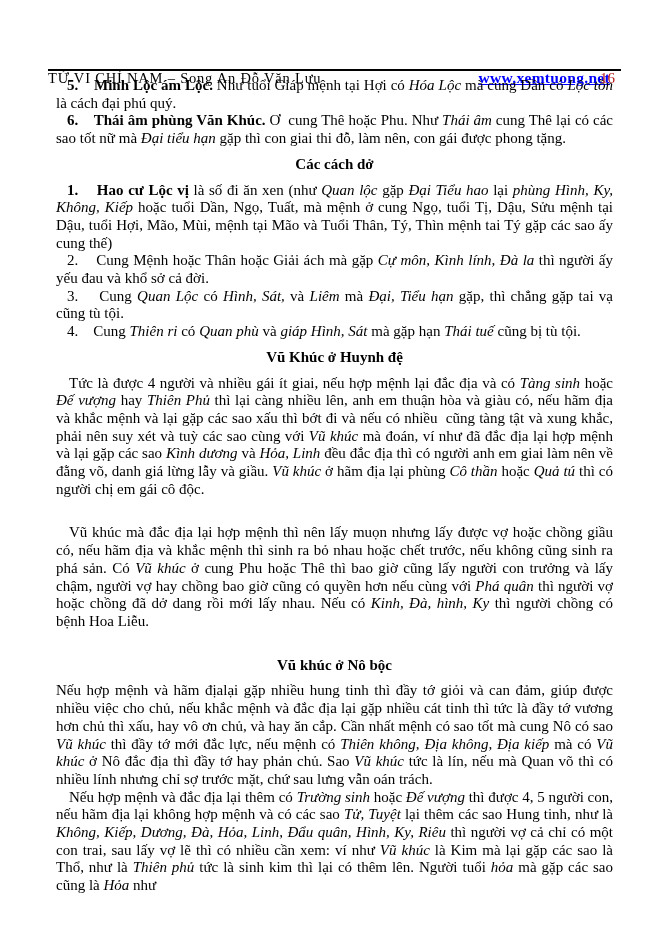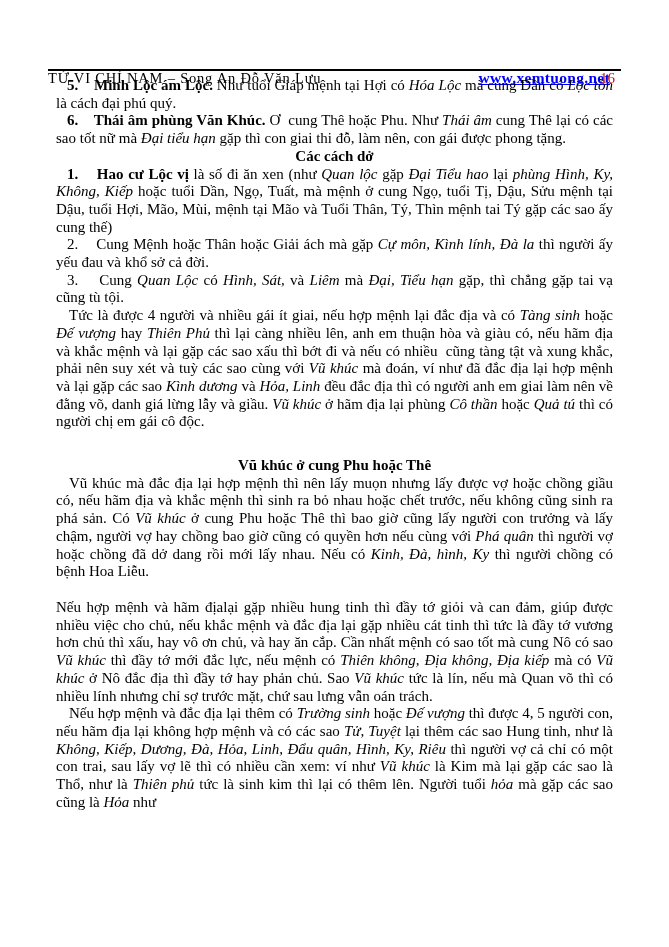--- a/index.html
+++ b/index.html
@@ -46,21 +46,21 @@
     top:77px;left:56px;width:557px;
     font-size:15px;
     line-height:17.7px;
     text-align:justify;
   }
   .content p{margin:0;}
   p.indent{text-indent:13px;}
   p.num{text-indent:11px;}
   p.noindent{text-indent:0;}
   h3.heading{
-    margin:0;
+    margin:8px;
     font-size:15px;
     line-height:17.7px;
     font-weight:bold;
     text-align:center;
   }
   .run-b{font-weight:bold;}
   .run-i{font-style:italic;}
   .run-r{font-weight:normal;font-style:normal;}
 </style>
 </head>
@@ -78,22 +78,24 @@
 
   <div class="divider"></div>
 
   <main class="content">
       <p class="num"><span class="run-b">5.&nbsp;&nbsp;&nbsp; Minh Lộc ám Lộc. </span><span class="run-r">Như tuổi Giáp mệnh tại Hợi có </span><span class="run-i">Hóa Lộc</span><span class="run-r"> mà cung Dần có </span><span class="run-i">Lộc tồn</span><span class="run-r"> là cách đại phú quý.</span></p>
       <p class="num"><span class="run-b">6.&nbsp;&nbsp;&nbsp; Thái âm phùng Văn Khúc. </span><span class="run-r">Ơ&nbsp; cung Thê hoặc Phu. Như </span><span class="run-i">Thái âm</span><span class="run-r"> cung Thê lại có các sao tốt nữ mà </span><span class="run-i">Đại tiểu hạn</span><span class="run-r"> gặp thì con giai thi đỗ, làm nên, con gái được phong tặng.</span></p>
       <h3 class="heading">Các cách dở</h3>
       <p class="num"><span class="run-b">1.&nbsp;&nbsp;&nbsp; Hao cư Lộc vị </span><span class="run-r">là số đi ăn xen (như </span><span class="run-i">Quan lộc</span><span class="run-r"> gặp </span><span class="run-i">Đại Tiểu hao</span><span class="run-r"> lại </span><span class="run-i">phùng Hình, Ky, Không, Kiếp</span><span class="run-r"> hoặc tuổi Dần, Ngọ, Tuất, mà mệnh ở cung Ngọ, tuổi Tị, Dậu, Sửu mệnh tại Dậu, tuổi Hợi, Mão, Mùi, mệnh tại Mão và Tuổi Thân, Tý, Thìn mệnh tai Tý gặp các sao ấy cung thế)</span></p>
       <p class="num"><span class="run-r">2.&nbsp;&nbsp;&nbsp; Cung Mệnh hoặc Thân hoặc Giải ách mà gặp </span><span class="run-i">Cự môn, Kình lính, Đà la</span><span class="run-r"> thì người ấy yếu đau và khổ sở cả đời.</span></p>
       <p class="num"><span class="run-r">3.&nbsp;&nbsp;&nbsp; Cung </span><span class="run-i">Quan Lộc</span><span class="run-r"> có </span><span class="run-i">Hình, Sát,</span><span class="run-r"> và </span><span class="run-i">Liêm</span><span class="run-r"> mà </span><span class="run-i">Đại, Tiểu hạn</span><span class="run-r"> gặp, thì chẳng gặp tai vạ cũng tù tội.</span></p>
+      <p class="num"><span class="run-r">4.&nbsp;&nbsp;&nbsp; Cung </span><span class="run-i">Thiên ri</span><span class="run-r"> có </span><span class="run-i">Quan phù</span><span class="run-r"> và </span><span class="run-i">giáp Hình, Sát</span><span class="run-r"> mà gặp hạn </span><span class="run-i">Thái tuế</span><span class="run-r"> cũng bị tù tội.</span></p>
+      <h3 class="heading">Vũ Khúc ở Huynh đệ</h3>
       <p class="indent"><span class="run-r">Tức là được 4 người và nhiều gái ít giai, nếu hợp mệnh lại đắc địa và có </span><span class="run-i">Tàng sinh</span><span class="run-r"> hoặc </span><span class="run-i">Đế vượng</span><span class="run-r"> hay </span><span class="run-i">Thiên Phủ</span><span class="run-r"> thì lại càng nhiều lên, anh em thuận hòa và giàu có, nếu hãm địa và khắc mệnh và lại gặp các sao xấu thì bớt đi và nếu có nhiều&nbsp; cũng tàng tật và xung khắc, phải nên suy xét và tuỳ các sao cùng với </span><span class="run-i">Vũ khúc</span><span class="run-r"> mà đoán, ví như đã đắc địa lại hợp mệnh và lại gặp các sao </span><span class="run-i">Kình dương</span><span class="run-r"> và </span><span class="run-i">Hỏa, Linh</span><span class="run-r"> đều đắc địa thì có người anh em giai làm nên về đằng võ, danh giá lừng lẫy và giầu. </span><span class="run-i">Vũ khúc</span><span class="run-r"> ở hãm địa lại phùng </span><span class="run-i">Cô thần</span><span class="run-r"> hoặc </span><span class="run-i">Quả tú</span><span class="run-r"> thì có người chị em gái cô độc.</span></p>
       <div style="height: 26px;"></div>
-      <h3 class="heading">Vũ khúc ở cung Phu hoặc Thê</h3>
       <p class="indent"><span class="run-r">Vũ khúc mà đắc địa lại hợp mệnh thì nên lấy muọn nhưng lấy được vợ hoặc chồng giầu có, nếu hãm địa và khắc mệnh thì sinh ra bỏ nhau hoặc chết trước, nếu không cũng sinh ra phá sản. Có </span><span class="run-i">Vũ khúc</span><span class="run-r"> ở cung Phu hoặc Thê thì bao giờ cũng lấy người con trưởng và lấy chậm, người vợ hay chồng bao giờ cũng có quyền hơn nếu cùng với </span><span class="run-i">Phá quân</span><span class="run-r"> thì người vợ hoặc chồng đã dở dang rồi mới lấy nhau. Nếu có </span><span class="run-i">Kinh, Đà, hình, Ky</span><span class="run-r"> thì người chồng có bệnh Hoa Liễu.</span></p>
       <div style="height: 18px;"></div>
+      <h3 class="heading">Vũ khúc ở Nô bộc</h3>
       <p class="noindent"><span class="run-r">Nếu hợp mệnh và hãm địalại gặp nhiều hung tinh thì đầy tớ giỏi và can đảm, giúp được nhiều việc cho chủ, nếu khắc mệnh và đắc địa lại gặp nhiều cát tinh thì tức là đầy tớ vương hơn chủ thì xấu, hay vô ơn chủ, và hay ăn cắp. Cần nhất mệnh có sao tốt mà cung Nô có sao </span><span class="run-i">Vũ khúc</span><span class="run-r"> thì đầy tớ mới đắc lực, nếu mệnh có </span><span class="run-i">Thiên không, Địa không, Địa kiếp</span><span class="run-r"> mà có </span><span class="run-i">Vũ khúc</span><span class="run-r"> ở Nô đắc địa thì đầy tớ hay phản chủ. Sao </span><span class="run-i">Vũ khúc</span><span class="run-r"> tức là lín, nếu mà Quan võ thì có nhiều lính nhưng chỉ sợ trước mặt, chứ sau lưng vẫn oán trách.</span></p>
       <p class="indent"><span class="run-r">Nếu hợp mệnh và đắc địa lại thêm có </span><span class="run-i">Trường sinh</span><span class="run-r"> hoặc </span><span class="run-i">Đế vượng</span><span class="run-r"> thì được 4, 5 người con, nếu hãm địa lại không hợp mệnh và có các sao </span><span class="run-i">Tử, Tuyệt</span><span class="run-r"> lại thêm các sao Hung tinh, như là </span><span class="run-i">Không, Kiếp, Dương, Đà, Hỏa, Linh, Đẩu quân, Hình, Ky, Riêu</span><span class="run-r"> thì người vợ cả chỉ có một con trai, sau lấy vợ lẽ thì có nhiều cần xem: ví như </span><span class="run-i">Vũ khúc</span><span class="run-r"> là Kim mà lại gặp các sao là Thổ, như là </span><span class="run-i">Thiên phủ</span><span class="run-r"> tức là sinh kim thì lại có thêm lên. Người tuổi </span><span class="run-i">hỏa</span><span class="run-r"> mà gặp các sao cũng là </span><span class="run-i">Hỏa</span><span class="run-r"> như</span></p>
     </main>
 
 </div>
 
 </body></html>

